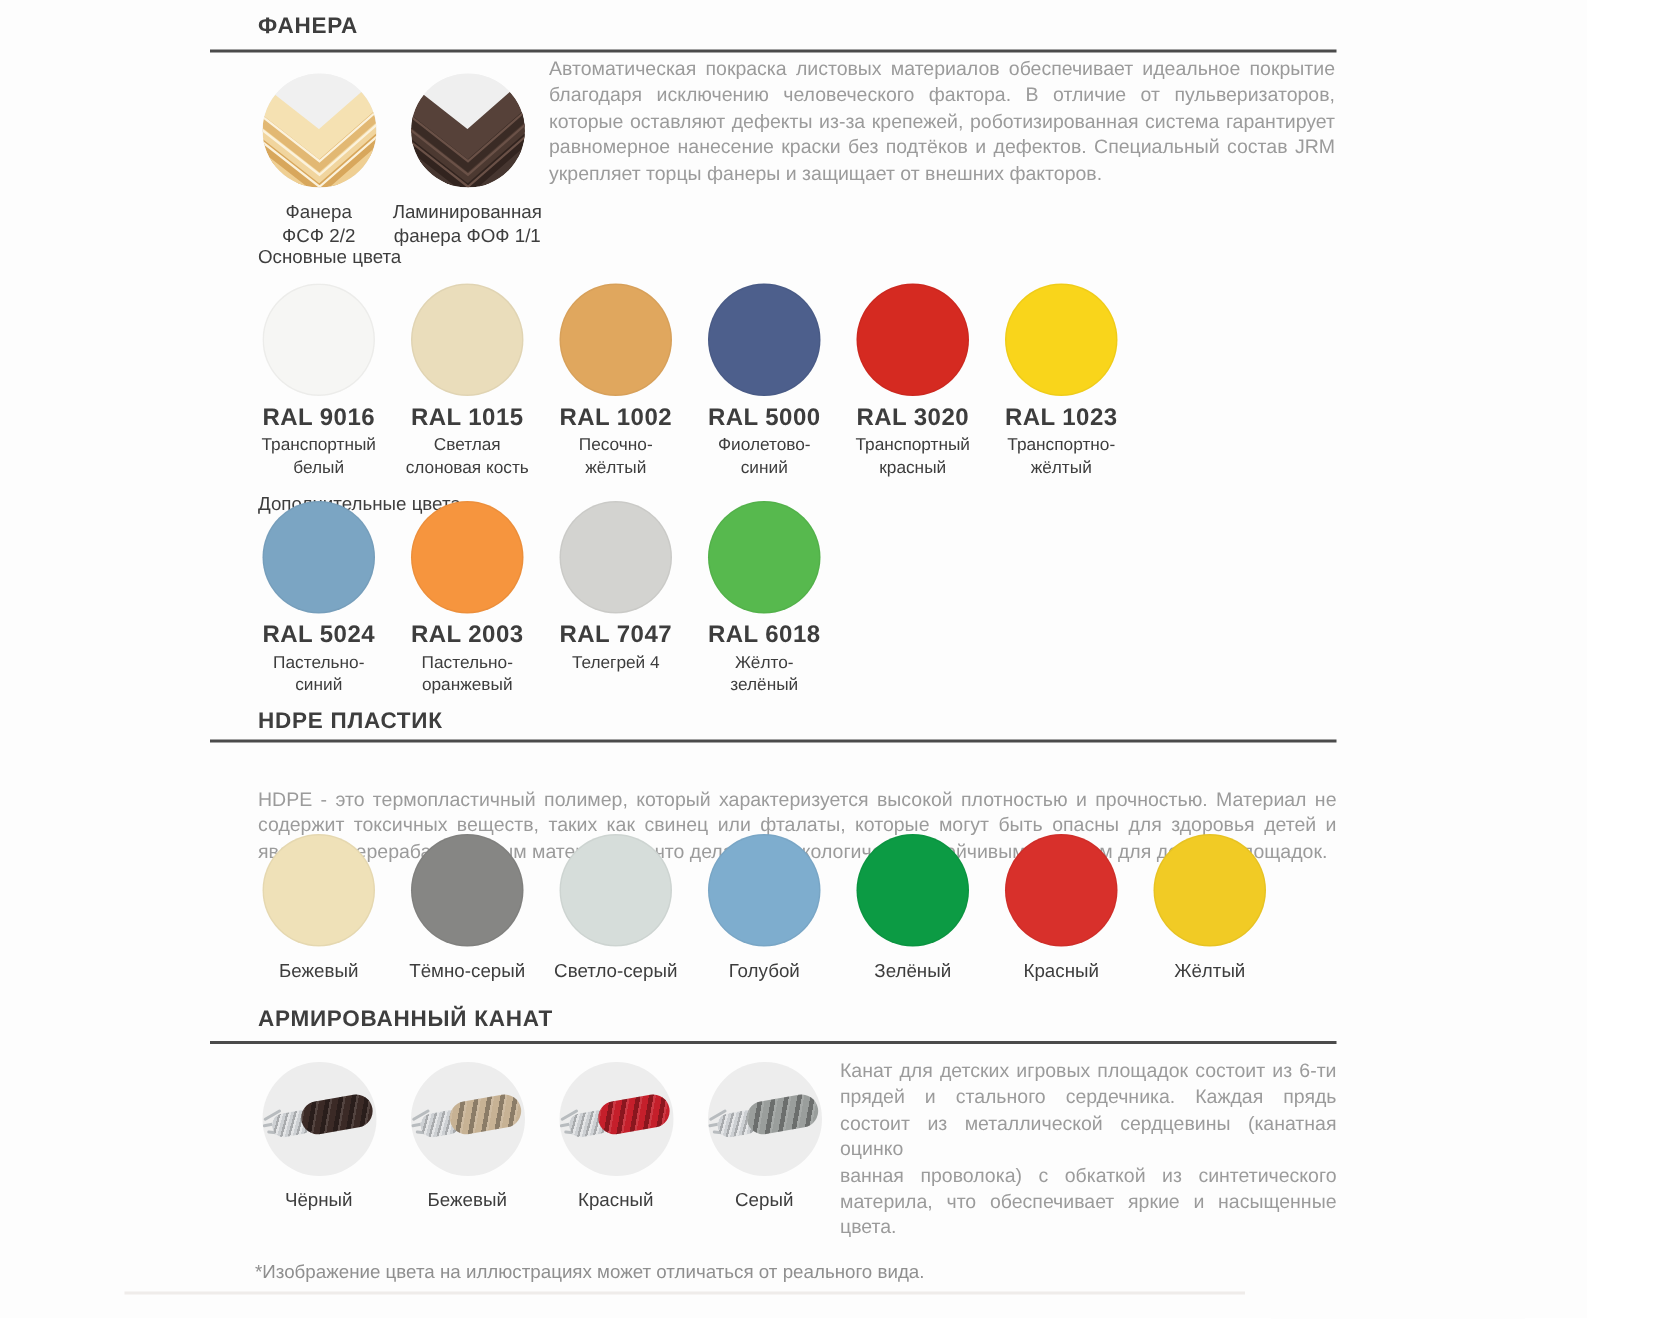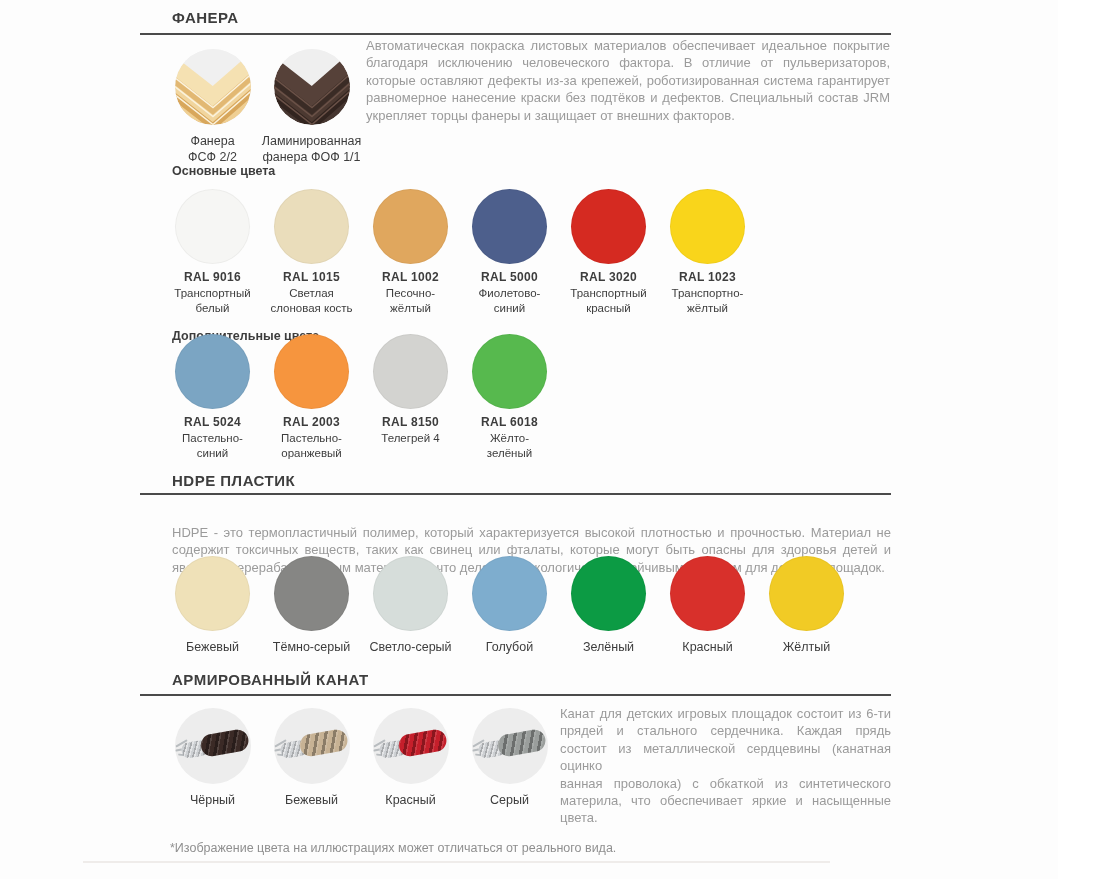--- a/index.html
+++ b/index.html
@@ -14,34 +14,34 @@
   .rule{position:absolute;left:140px;width:751px;height:2px;background:#4B4B4B;}
   #fan-rule{top:33px;}
   #hdpe-rule{top:493px;}
   #rope-rule{top:694px;}
 
   .para{position:absolute;font-size:13px;line-height:17.4px;color:#9B9B9B;text-align:justify;}
   #fan-para{left:366px;top:37px;width:524px;}
   #hdpe-para{left:172px;top:524px;width:719px;}
   #rope-para{left:560px;top:705px;width:331px;white-space:pre-line;}
 
-  .subhead{position:absolute;left:172px;font-size:12.5px;font-weight:bold;color:#3D3D3D;}
+  .subhead{position:absolute;left:172px;font-size:12.5px;font-weight:normal;color:#3D3D3D;}
   #main-head{top:164px;}
   #add-head{top:329px;}
 
   .row{position:absolute;left:163px;display:flex;}
   #fan-media-row{top:49px;}
   #main-row{top:189px;}
   #add-row{top:334px;}
   #hdpe-row{top:556px;}
   #rope-row{top:708px;}
 
   .cell{width:99px;flex:none;display:flex;flex-direction:column;align-items:center;text-align:center;}
   .swatch{width:75px;height:75px;border-radius:50%;box-shadow:inset 0 0 0 1px rgba(0,0,0,0.04);}
-  .ral{margin-top:6px;font-size:12px;font-weight:bold;color:#3D3D3D;letter-spacing:0.3px;white-space:nowrap;}
+  .ral{margin-top:6px;font-size:16px;font-weight:bold;color:#3D3D3D;letter-spacing:0.3px;white-space:nowrap;}
   .cname{margin-top:2px;font-size:11.5px;line-height:14.5px;color:#3D3D3D;white-space:pre-line;}
   .swatch-name{margin-top:9px;font-size:12.5px;color:#3D3D3D;white-space:nowrap;text-align:center;}
 
   .photo-circle{width:76px;height:76px;border-radius:50%;overflow:hidden;background:#F0F0F0;}
   .plabel{margin-top:8px;font-size:12.5px;line-height:16px;color:#3D3D3D;white-space:pre-line;}
 
   .rope-circle{position:relative;width:76px;height:76px;border-radius:50%;background:#EDEDED;overflow:hidden;}
   .rope-rot{position:absolute;inset:0;transform:rotate(-10deg);transform-origin:38px 38px;}
   .rope-core{position:absolute;left:6px;top:30px;width:27px;height:16px;border-radius:8px;background-color:#CDD0D3;
     background-image:repeating-linear-gradient(115deg,rgba(0,0,0,0.18) 0 1.5px,rgba(255,255,255,0.45) 1.5px 3px,transparent 3px 5px);}
@@ -168,21 +168,21 @@
 синий</div>
     </div>
     <div class="cell">
       <div class="swatch" style="background-color: rgb(246, 149, 62);"></div>
       <div class="ral">RAL 2003</div>
       <div class="cname">Пастельно-
 оранжевый</div>
     </div>
     <div class="cell">
       <div class="swatch" style="background-color: rgb(211, 211, 208);"></div>
-      <div class="ral">RAL 8150</div>
+      <div class="ral">RAL 7047</div>
       <div class="cname">Телегрей 4</div>
     </div>
     <div class="cell">
       <div class="swatch" style="background-color: rgb(87, 185, 78);"></div>
       <div class="ral">RAL 6018</div>
       <div class="cname">Жёлто-
 зелёный</div>
     </div>
   </div>
 

